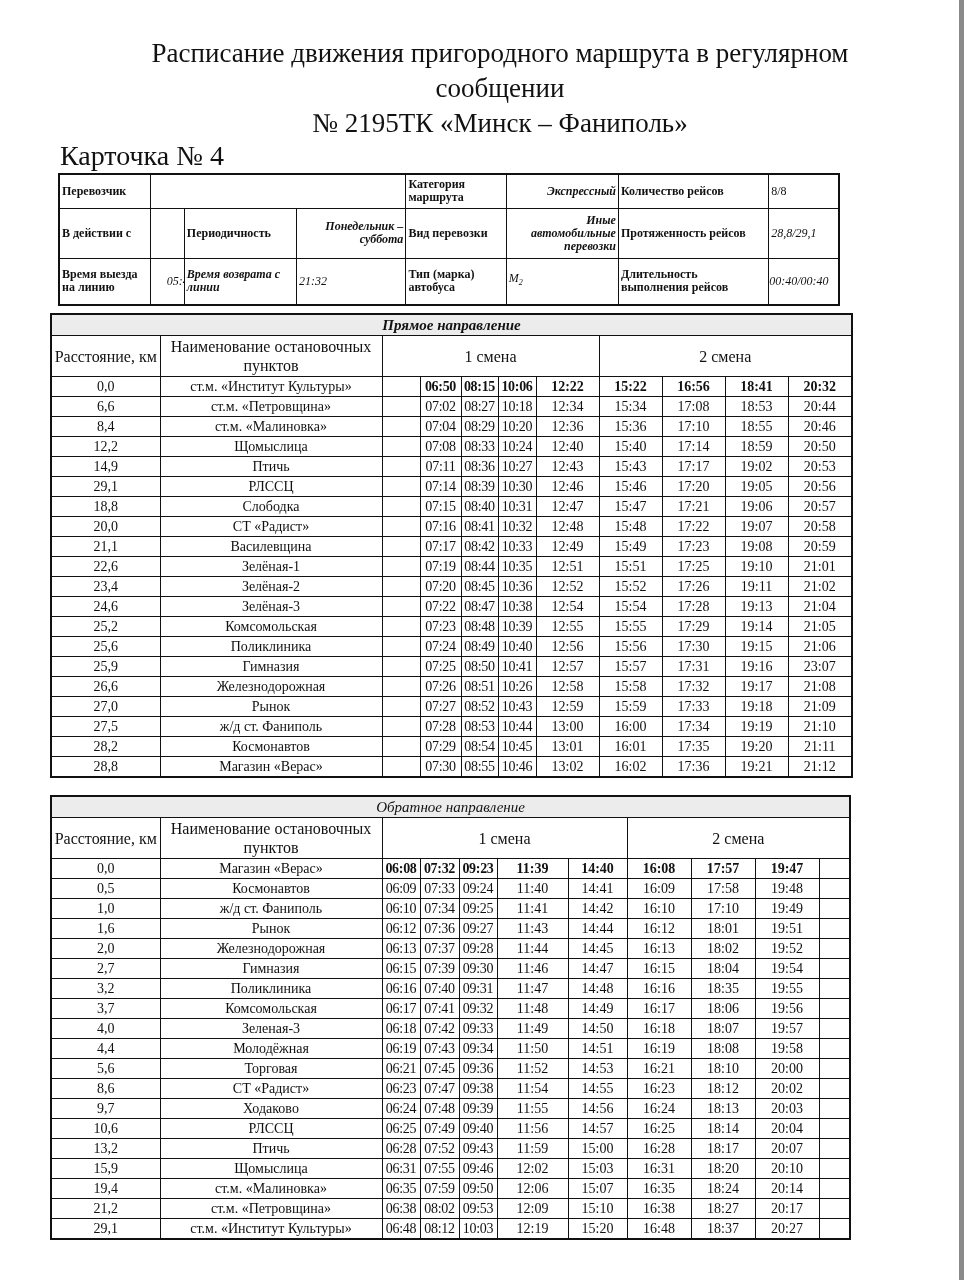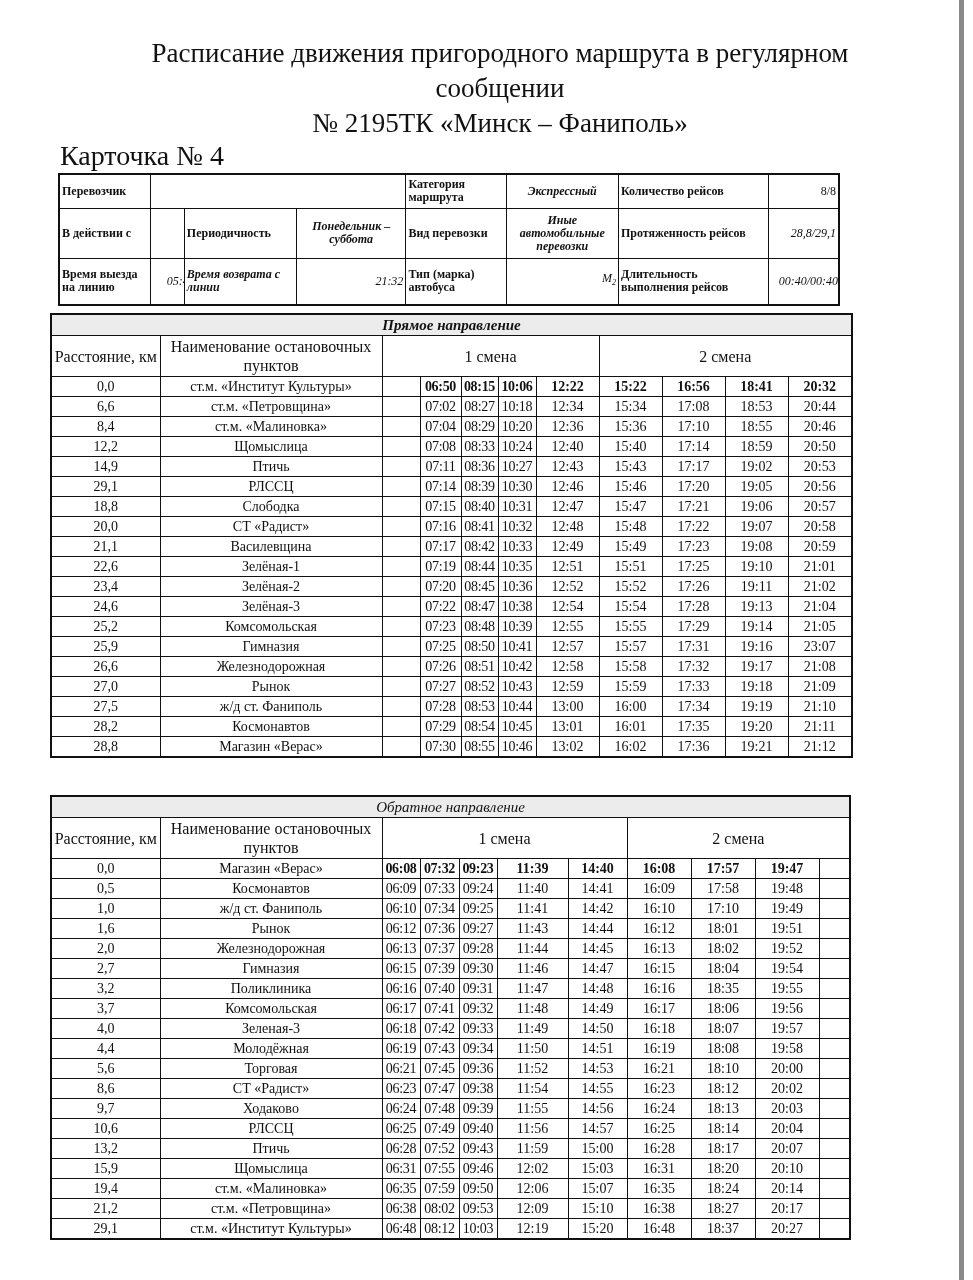--- a/index.html
+++ b/index.html
@@ -7,22 +7,22 @@
   .scroll-line { position: absolute; left: 959px; top: 0; width: 5px; height: 1280px; background: #8a8a8a; }
   .title { position: absolute; left: 0; width: 1000px; text-align: center; font-size: 27px; line-height: 34px; top: 36px; }
   .title div { height: 35px; }
   .card { position: absolute; left: 60px; top: 140px; font-size: 28px; }
   table { border-collapse: collapse; table-layout: fixed; position: absolute; }
   td { border: 1.6px solid #111; padding: 0; overflow: hidden; white-space: nowrap; }
   
   .info { left: 58px; top: 173px; width: 782px; font-family: "Liberation Serif", serif; border: 2px solid #111; }
   .info td { font-size: 12px; line-height: 13px; white-space: normal; padding: 0 2px; }
   .info .lbl { font-weight: bold; }
-  .info .val { font-style: italic; text-align: right; }
-  .info .ival { font-style: italic; font-weight: bold; text-align: center; margin-top: 36px; }
+  .info .val { font-style: italic; text-align: left; }
+  .info .ival { font-style: italic; font-weight: bold; text-align: right; margin-top: 36px; }
   .info .ilbl { font-style: italic; font-weight: bold; }
   
   .sched { left: 50px; width: 801px; border: 2px solid #111; }
   .sched td { font-size: 14px; text-align: center; height: 19px; line-height: 19px; }
   .sched .dirrow td { background: #ececec; font-style: italic; font-size: 15px; height: 20px; }
   .sched .dirrow.fwd td { font-weight: bold; }
   .sched .hdr td { font-size: 16px; line-height: 19px; height: 40px; white-space: normal; }
   .sched .first td.t { font-weight: bold; }
   .sched td.tn { letter-spacing: -0.3px; }
   sub { font-size: 8px; }
@@ -272,39 +272,52 @@
         <td class="t tn">07:23</td>
         <td class="t tn">08:48</td>
         <td class="t tn">10:39</td>
         <td class="t">12:55</td>
         <td class="t">15:55</td>
         <td class="t">17:29</td>
         <td class="t">19:14</td>
         <td class="t">21:05</td>
       </tr>
       <tr>
+        <td>25,6</td>
+        <td>Поликлиника</td>
+        <td></td>
+        <td class="t tn">07:24</td>
+        <td class="t tn">08:49</td>
+        <td class="t tn">10:40</td>
+        <td class="t">12:56</td>
+        <td class="t">15:56</td>
+        <td class="t">17:30</td>
+        <td class="t">19:15</td>
+        <td class="t">21:06</td>
+      </tr>
+      <tr>
         <td>25,9</td>
         <td>Гимназия</td>
         <td></td>
         <td class="t tn">07:25</td>
         <td class="t tn">08:50</td>
         <td class="t tn">10:41</td>
         <td class="t">12:57</td>
         <td class="t">15:57</td>
         <td class="t">17:31</td>
         <td class="t">19:16</td>
         <td class="t">23:07</td>
       </tr>
       <tr>
         <td>26,6</td>
         <td>Железнодорожная</td>
         <td></td>
         <td class="t tn">07:26</td>
         <td class="t tn">08:51</td>
-        <td class="t tn">10:42</td>
+        <td class="t tn">10:26</td>
         <td class="t">12:58</td>
         <td class="t">15:58</td>
         <td class="t">17:32</td>
         <td class="t">19:17</td>
         <td class="t">21:08</td>
       </tr>
       <tr>
         <td>27,0</td>
         <td>Рынок</td>
         <td></td>

